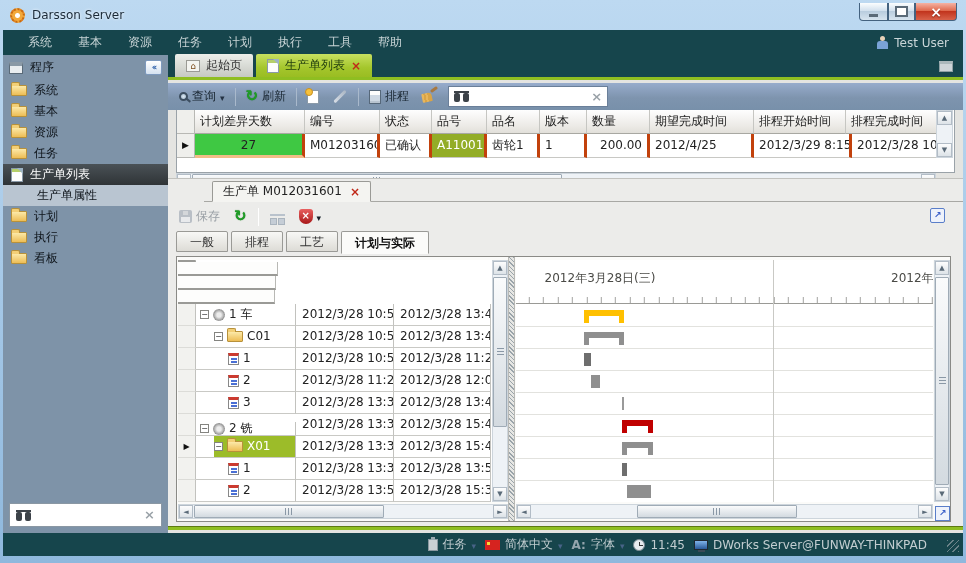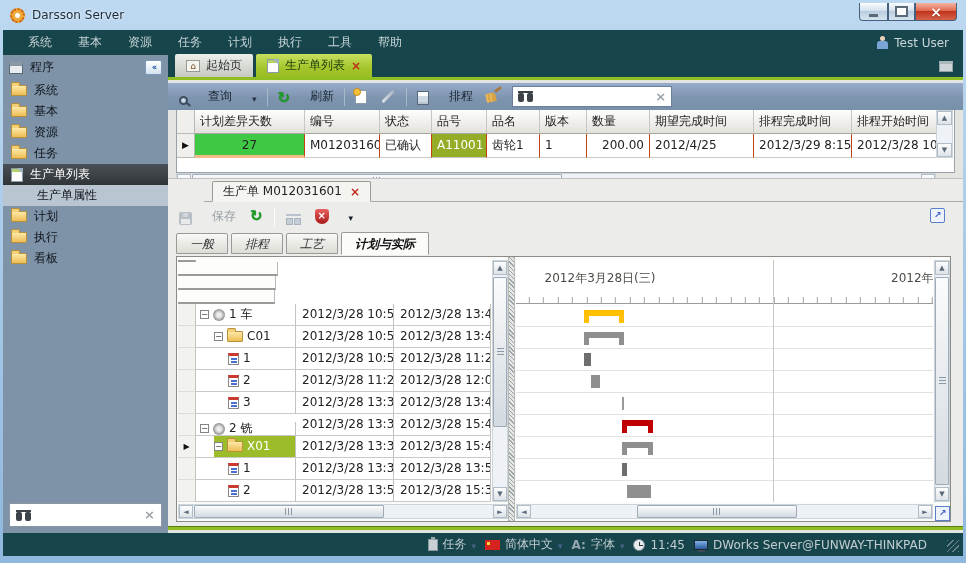--- a/index.html
+++ b/index.html
@@ -61,21 +61,21 @@
   .tabstrip { position:absolute; left:0; top:0; width:100%; height:25px; background:var(--teal); border-bottom:3px solid var(--accent); display:flex; align-items:flex-end; padding-left:7px; }
   .tab { height:23px; display:flex; align-items:center; gap:6px; padding:0 11px; margin-right:3px; border-radius:2px 2px 0 0; background:linear-gradient(#eceeea,#c6c9c2); color:#333; }
   .tab.active { background:linear-gradient(#c8e060,#a4c62c 60%,#9abd22); color:#23400e; }
   .ic-home { width:14px; height:12px; background:#f3f4f0; border:1px solid #9a9a94; text-align:center; font-size:9px; line-height:11px; color:#7a4a1a; }
   .ic-home::before { content:"\2302"; }
   .x-red { color:#c02818; font-weight:bold; font-size:12px; line-height:10px; }
   .x-red::before { content:"\00d7"; }
   .float-icon { position:absolute; right:10px; top:6px; width:14px; height:11px; background:#cdd5d8; border:1px solid #8fa0a4; border-top:3px solid #aab8bb; }
   
   .toolbar { position:absolute; left:0; top:28px; width:100%; height:27px; background:linear-gradient(#97accc,#7e94ae 55%,#7890aa); display:flex; align-items:center; padding-left:8px; gap:7px; color:#17242f; }
-  .tbtn { display:flex; align-items:flex-end; gap:20px; padding:2px 3px; }
+  .tbtn { display:flex; align-items:center; gap:4px; padding:2px 3px; }
   .tsep { width:1px; height:18px; background:#6a7f99; border-right:1px solid #a9b9cc; }
   .caret::before { content:"\25be"; font-size:9px; color:#243244; }
   .ic-mag { width:9px; height:9px; border:2px solid #3d4e60; border-radius:50%; position:relative; background:radial-gradient(circle,#dce8f2,#9fb4c8); }
   .ic-mag::after { content:""; position:absolute; width:6px; height:2px; background:#3d4e60; right:-5px; bottom:-2px; transform:rotate(38deg); }
   .ic-refresh { color:#1f9e26; font-weight:bold; font-size:15px; line-height:13px; text-shadow:0 0 1px #0a6a10; }
   .ic-refresh::before { content:"\21bb"; }
   .ic-newdoc { width:12px; height:14px; background:#fff; border:1px solid #8a9aa8; position:relative; }
   .ic-newdoc::after { content:""; position:absolute; left:-3px; top:-3px; width:6px; height:6px; border-radius:50%; background:#f6c13c; border:1px solid #c8901e; }
   .ic-pencil { width:16px; height:3px; background:linear-gradient(90deg,#d8dee6,#aab6c4); border-radius:2px; transform:rotate(-45deg); }
   .ic-calc { width:12px; height:14px; border:1px solid #56687a; background:linear-gradient(#fdfdfd 0 4px,#cfd9e4 4px); box-shadow:inset 0 -2px 0 #b8c4d0; }
@@ -83,21 +83,21 @@
   .ic-broom::before { content:""; position:absolute; left:8px; top:-1px; width:8px; height:3px; background:#a87840; border-radius:2px; transform:rotate(-35deg); }
   .ic-broom::after { content:""; position:absolute; left:0; top:4px; width:10px; height:9px; background:linear-gradient(90deg,#e9b65a 0 2px,#d9a446 2px 4px,#e9b65a 4px 6px,#d9a446 6px); border-radius:1px 4px 1px 1px; transform:rotate(-12deg); }
   .tb-search { width:160px; height:21px; background:#fff; border:1px solid #6a7f99; display:flex; align-items:center; padding:0 5px; gap:5px; }
   .tb-search input { flex:1; border:none; outline:none; font:inherit; min-width:5px; }
   
   .grid { position:absolute; left:8px; top:55px; width:779px; height:63px; background:#fff; border:1px solid #9aa2a8; border-top:none; }
   .g-header, .g-row { display:flex; }
   .g-header { height:24px; }
   .g-hcell { background:linear-gradient(#fefefe,#eceae6 70%,#e2e0da); border-right:1px solid #c6c6c2; border-bottom:1px solid #a8a8a2; line-height:23px; padding-left:5px; overflow:hidden; white-space:nowrap; }
   .g-row { height:24px; }
-  .g-cell { border-right:1px solid #c2410c; border-bottom:1px solid #c8c8c4; line-height:23px; padding:0 5px; overflow:hidden; white-space:nowrap; background:#fff; }
+  .g-cell { border-right:3px solid #c2410c; border-bottom:1px solid #c8c8c4; line-height:23px; padding:0 5px; overflow:hidden; white-space:nowrap; background:#fff; }
   .g-cell.center { text-align:center; } .g-cell.right { text-align:right; }
   .g-cell.hl-green { background:var(--green); border-bottom:3px solid #f2bd88; }
   .g-cell.hl-olive { background:var(--olive); color:#fff; }
   .g-sel { width:18px; flex:none; background:#efefec; border-right:1px solid #b8b8b4; border-bottom:1px solid #b8b8b4; text-align:center; color:#111; font-size:9px; line-height:23px; }
   .marker::before { content:"\25b6"; }
   
   .sbar { background:#eef2f6; border:1px solid #cdd5dc; position:absolute; }
   .sb-btn { position:absolute; background:linear-gradient(#fdfdfd,#dde3e8); border:1px solid #b2bcc6; color:#5a6a78; font-size:7px; display:flex; align-items:center; justify-content:center; }
   .sb-thumb { position:absolute; background:linear-gradient(#fafbfc,#d3dae0); border:1px solid #9fabb6; border-radius:1px; display:flex; align-items:center; justify-content:center; }
   .grip-h { width:9px; height:7px; background:repeating-linear-gradient(90deg,#8a98a6 0 1px,transparent 1px 3px); }
@@ -111,21 +111,21 @@
   .ic-floppy { width:13px; height:13px; background:#b9bfc6; border-radius:2px; position:relative; }
   .ic-floppy::before { content:""; position:absolute; left:2px; bottom:1px; width:9px; height:5px; background:#e8eaec; }
   .ic-floppy::after { content:""; position:absolute; left:4px; top:1px; width:5px; height:4px; background:#d4d7da; }
   .ic-org { width:15px; height:12px; position:relative; border-top:2px solid #b9c2cc; margin-top:6px; }
   .ic-org::before, .ic-org::after { content:""; position:absolute; top:2px; width:5px; height:5px; background:#c5cdd6; border:1px solid #aab4be; }
   .ic-org::before { left:0; } .ic-org::after { right:0; }
   .ic-shield { width:14px; height:15px; background:linear-gradient(#e86060,#a81818); border-radius:3px 3px 7px 7px; color:#fff; font-size:10px; font-weight:bold; text-align:center; line-height:14px; }
   .ic-shield::before { content:"\00d7"; }
   .popout-btn { position:absolute; right:18px; top:6px; width:15px; height:15px; border:1px solid #5a7ec9; border-radius:2px; background:#eef2fb; color:#3a5ec9; font-size:9px; text-align:center; line-height:13px; font-weight:bold; }
   .popout-btn::before { content:"\2197"; }
-  .d-tabs { height:23px; display:flex; padding-left:8px; align-items:flex-end;font-style:italic; }
+  .d-tabs { height:23px; display:flex; padding-left:8px; align-items:flex-start; }
   .d-tab { height:21px; padding:0 13px; line-height:20px; background:linear-gradient(#f8f8f6,#dddcd6); border:1px solid #9a9a96; border-radius:2px 2px 0 0; margin-right:3px; color:#333; }
   .d-tab.active { background:#fbfbf9; height:23px; line-height:23px; border-bottom:1px solid #fbfbf9; margin-bottom:-1px; font-weight:bold; color:#111; }
   .d-content { position:absolute; left:8px; right:12px; top:77px; bottom:4px; background:#fbfbf9; border:1px solid #8a8a86; }
   
   .tree { position:absolute; left:1px; top:3px; width:314px; bottom:19px; background:#fff; overflow:hidden; }
   .t-header { display:flex; height:44px;flex-direction:column; }
   .t-hcell { border-right:1px solid #b8b8b4; border-bottom:2px solid #9a9a96; line-height:44px; padding-left:9px; background:#fdfdfc; overflow:hidden; white-space:nowrap; }
   .t-row { display:flex; height:22px; }
   .t-sel { width:18px; flex:none; background:#f2f2ef; border-right:1px solid #c2c2be; border-bottom:1px solid #dcdcd8; text-align:center; font-size:8px; line-height:21px; color:#111; }
   .t-cell { border-right:1px solid #c2c2be; border-bottom:1px solid #c9c9c5; line-height:21px; padding-left:6px; overflow:hidden; white-space:nowrap; background:#fff; }
@@ -303,22 +303,22 @@
     <div class="g-header" id="grid-header">
         <span class="g-sel"></span>
         <span class="g-hcell" style="width: 110px;">计划差异天数</span>
         <span class="g-hcell" style="width: 75px;">编号</span>
         <span class="g-hcell" style="width: 52px;">状态</span>
         <span class="g-hcell" style="width: 55px;">品号</span>
         <span class="g-hcell" style="width: 53px;">品名</span>
         <span class="g-hcell" style="width: 47px;">版本</span>
         <span class="g-hcell" style="width: 63px;">数量</span>
         <span class="g-hcell" style="width: 104px;">期望完成时间</span>
+        <span class="g-hcell" style="width: 92px;">排程开始时间</span>
         <span class="g-hcell" style="width: 98px;">排程完成时间</span>
-        <span class="g-hcell" style="width: 92px;">排程开始时间</span>
       </div>
     <div class="g-row" id="grid-row">
         <span class="g-sel marker"></span>
         <span class="g-cell center hl-green" style="width: 110px;">27</span>
         <span class="g-cell" style="width: 75px;">M012031601</span>
         <span class="g-cell" style="width: 52px;">已确认</span>
         <span class="g-cell hl-olive" style="width: 55px;">A11001</span>
         <span class="g-cell" style="width: 53px;">齿轮1</span>
         <span class="g-cell" style="width: 47px;">1</span>
         <span class="g-cell right" style="width: 63px;">200.00</span>

